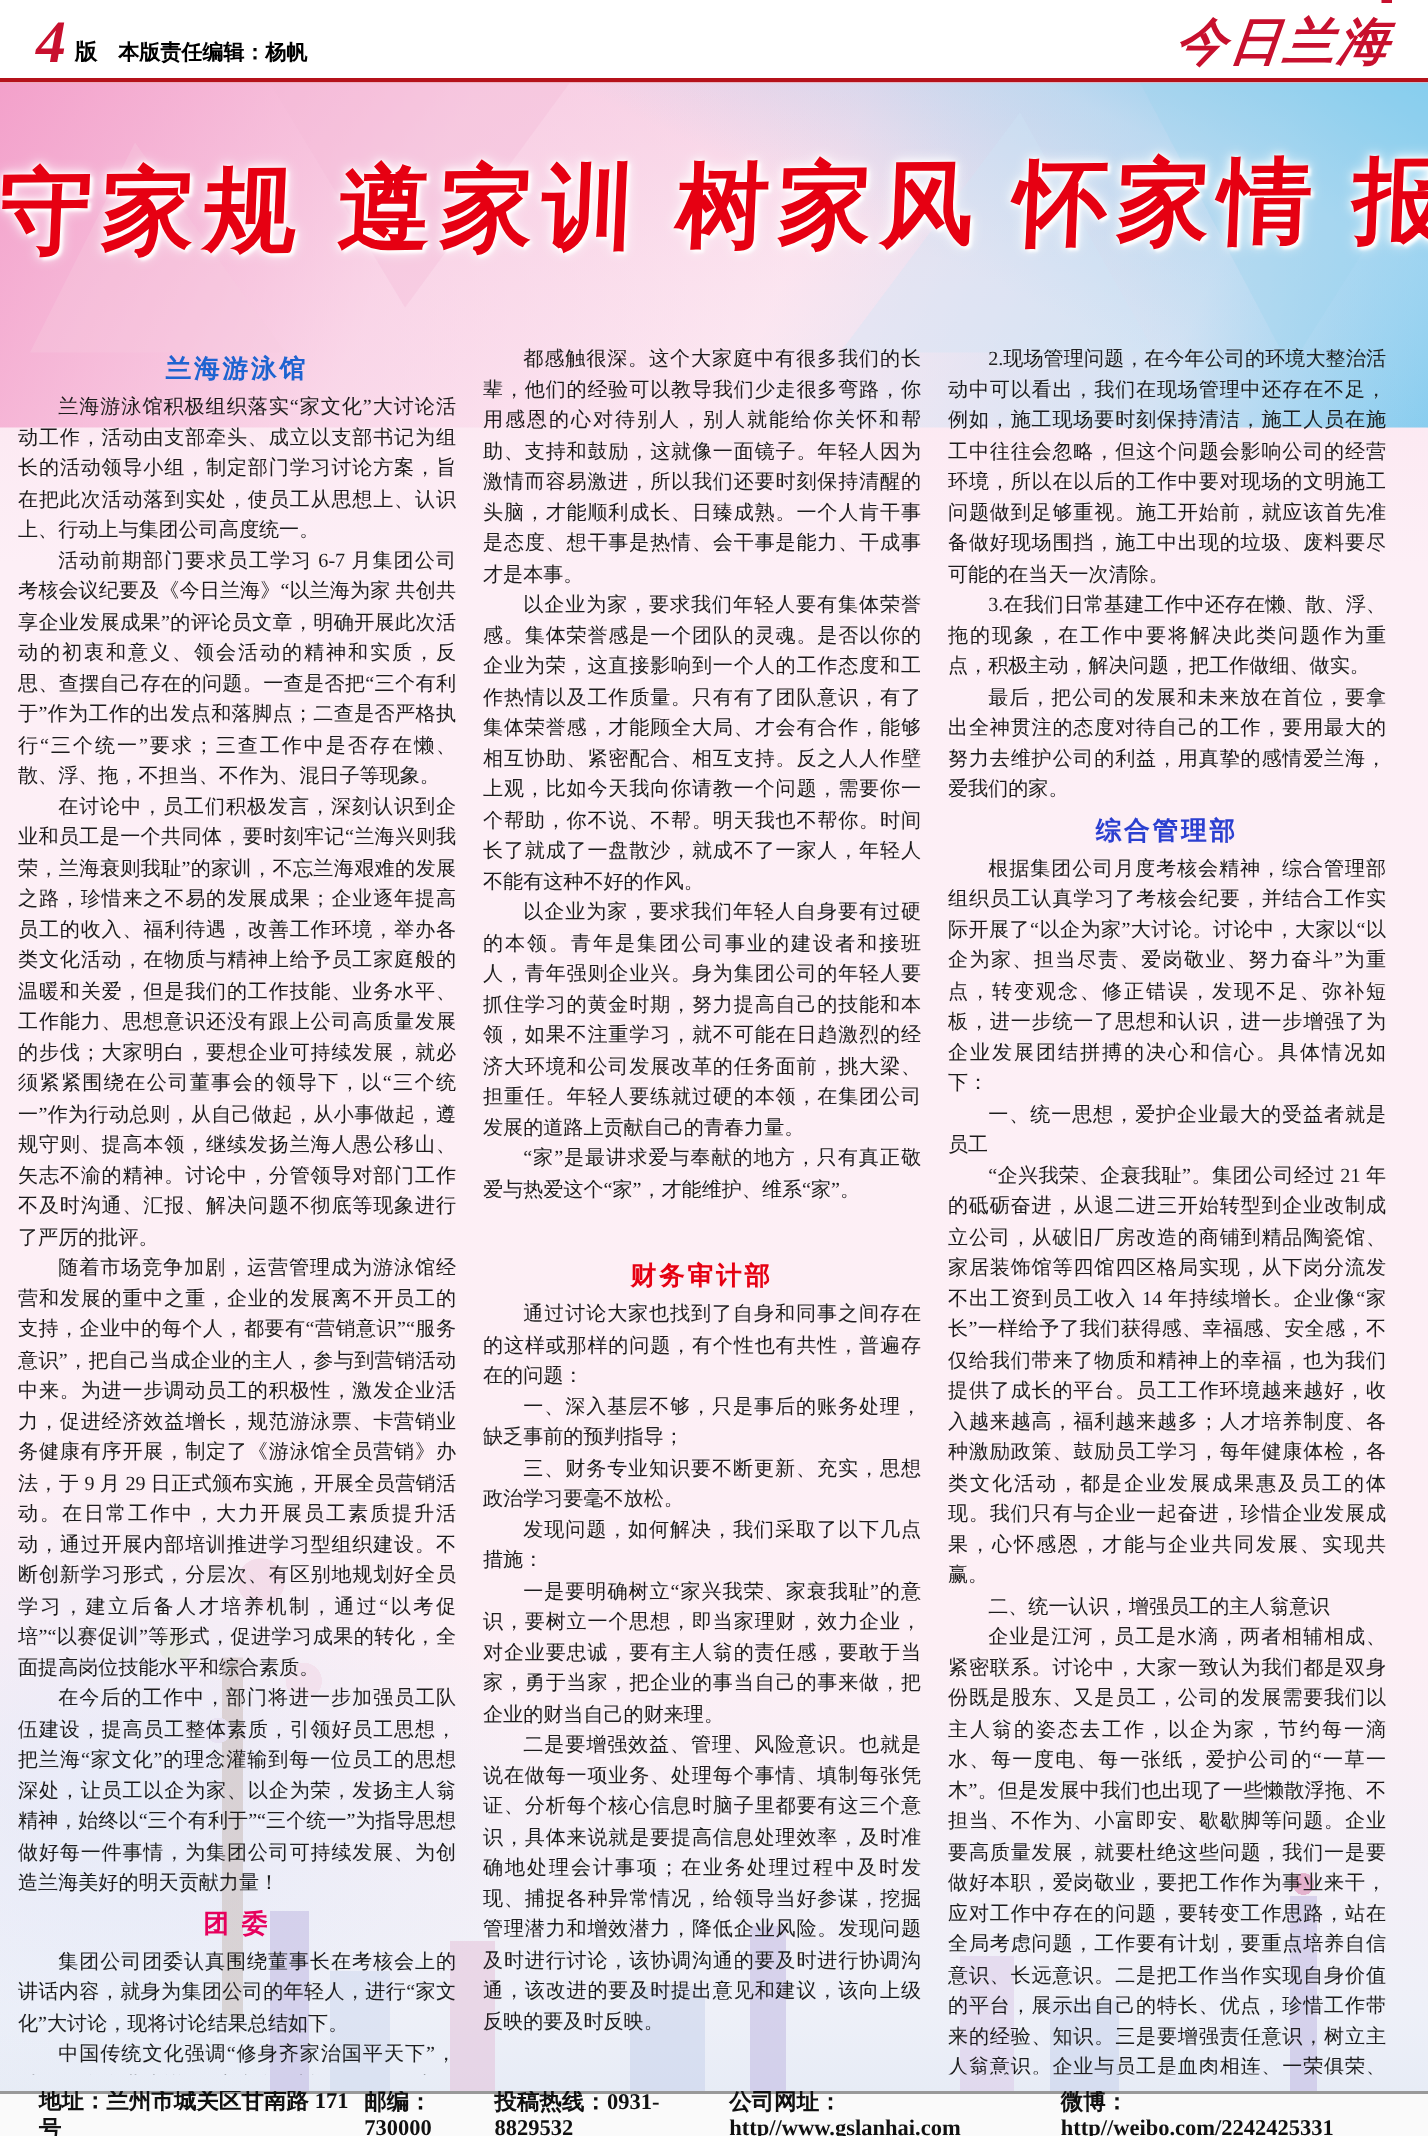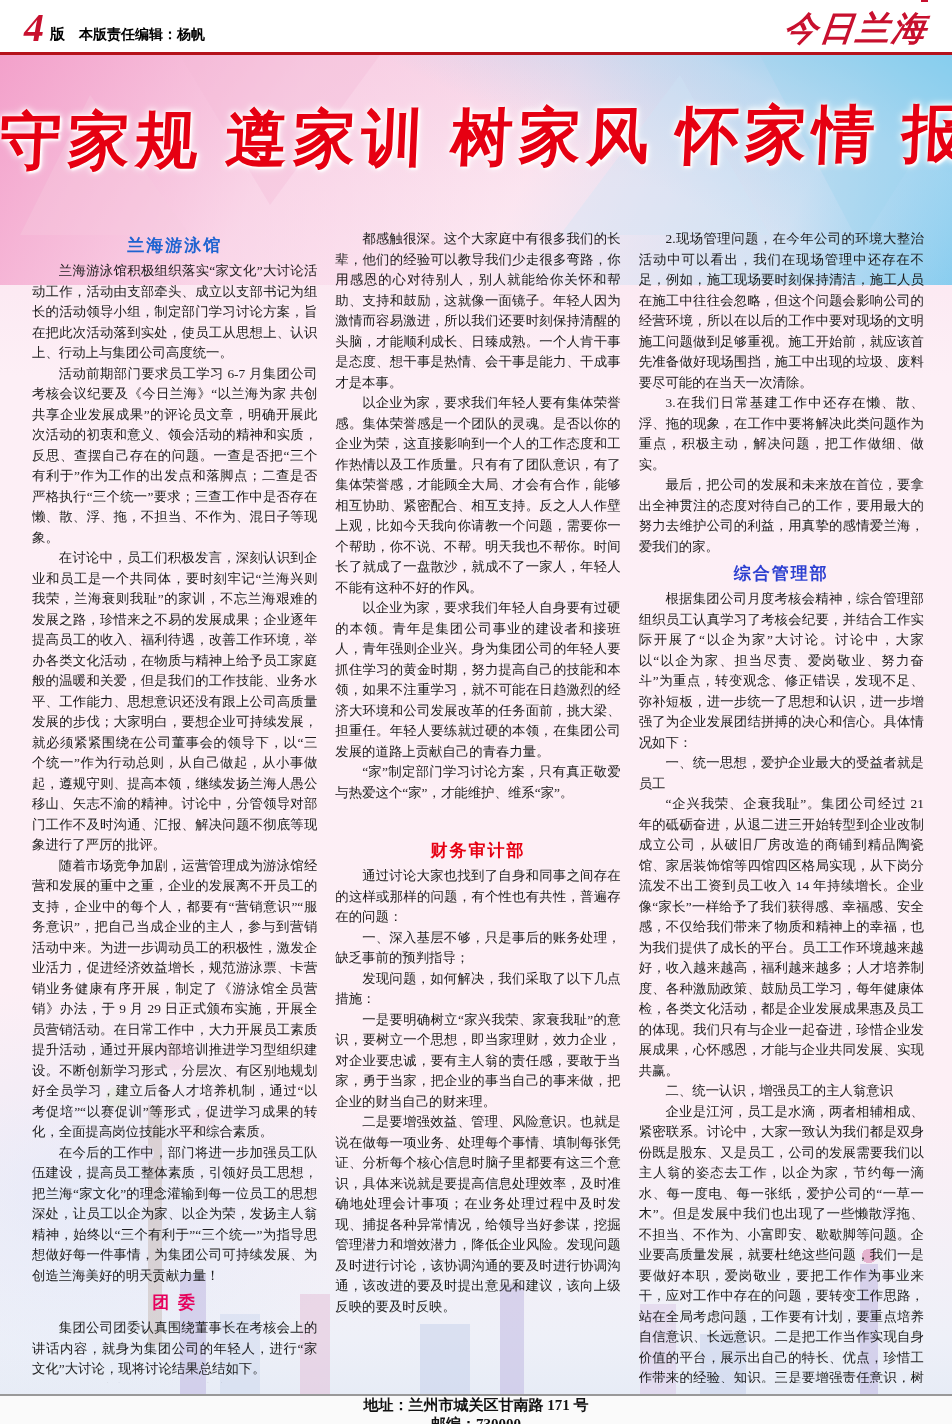--- a/index.html
+++ b/index.html
@@ -45,21 +45,21 @@
   .f4 { top:40px; left:20px; border-left:70px solid transparent; border-right:100px solid transparent; border-bottom:140px solid #f6cadf; }
   .title-wrap { position:relative; text-align:center; padding-top:40px; height:170px; }
   .main-title {
     display:inline-block; color:#e60012; font-size:62px; font-weight:bold;
     letter-spacing:6px; white-space:nowrap; transform:skewX(-3deg) rotate(-0.5deg);
     text-shadow: 0 0 2px #fff, 0 0 6px #fff, 0 0 10px #fff, 2px 2px 2px rgba(255,255,255,.9);
     font-family:"Liberation Serif", serif;
   }
   
   .content {
-    position:relative; display:flex; gap:18px; padding:4px 28px 0 32px;
+    position:relative; display:flex; gap:18px; padding:4px 28px 0 12px;
     height:1158px; overflow:hidden;
   }
   .column { flex:1 1 0; overflow:hidden; }
   .para {
     font-size:13.4px; line-height:1.53; text-align:justify; text-indent:2em;
     color:#1c1c1c;
   }
   .section-heading {
     text-align:center; font-weight:bold; font-size:17px; letter-spacing:2px;
     margin:5px 0 4px 0; font-family:"Liberation Sans",sans-serif;
@@ -86,21 +86,20 @@
       linear-gradient(#c2cdea,#c2cdea) 700px 100%/46px 60px no-repeat,
       linear-gradient(#b9aede,#b9aede) 860px 100%/18px 130px no-repeat,
       radial-gradient(circle 12px at 869px 12px, #d46a9e 60%, transparent 61%);
   }
   
   .footer {
     height:30px; background:#fafafa; border-top:2px solid #999;
     display:flex; align-items:center; justify-content:space-between;
     padding:0 26px; font-weight:bold; font-size:15px; color:#111;
     font-family:"Liberation Serif",serif;
-    flex-direction:column;
   }
 </style>
 </head>
 <body>
 
 <div class="topbar">
   <div class="topbar-left">
     <span class="page-num">4</span>
     <span class="page-label">版</span>
     <span class="editor">本版责任编辑：杨帆</span>
@@ -137,24 +136,25 @@
         <p class="para">随着市场竞争加剧，运营管理成为游泳馆经营和发展的重中之重，企业的发展离不开员工的支持，企业中的每个人，都要有“营销意识”“服务意识”，把自己当成企业的主人，参与到营销活动中来。为进一步调动员工的积极性，激发企业活力，促进经济效益增长，规范游泳票、卡营销业务健康有序开展，制定了《游泳馆全员营销》办法，于 9 月 29 日正式颁布实施，开展全员营销活动。在日常工作中，大力开展员工素质提升活动，通过开展内部培训推进学习型组织建设。不断创新学习形式，分层次、有区别地规划好全员学习，建立后备人才培养机制，通过“以考促培”“以赛促训”等形式，促进学习成果的转化，全面提高岗位技能水平和综合素质。</p>
         <p class="para">在今后的工作中，部门将进一步加强员工队伍建设，提高员工整体素质，引领好员工思想，把兰海“家文化”的理念灌输到每一位员工的思想深处，让员工以企为家、以企为荣，发扬主人翁精神，始终以“三个有利于”“三个统一”为指导思想做好每一件事情，为集团公司可持续发展、为创造兰海美好的明天贡献力量！</p>
         <div class="section-heading" style="color: rgb(230, 0, 92);">团  委</div>
         <p class="para">集团公司团委认真围绕董事长在考核会上的讲话内容，就身为集团公司的年轻人，进行“家文化”大讨论，现将讨论结果总结如下。</p>
         <p class="para">中国传统文化强调“修身齐家治国平天下”，对于一个企业来说，“家文化”建设不仅是顺应经济形势的必然要求，更是实现自身发展壮大的必由之路。“家”对中国人有着特殊的意义，从家庭到家族，到国家，到家天下，中国人以“家”为纽带，安身立命，构建社会，管理国家，治理天下，世代传承。身为集团公司年轻的一代人，更要将“家文化”铭刻于心，以企业为家。</p>
       </div>
       <div class="column">
         <p class="para">都感触很深。这个大家庭中有很多我们的长辈，他们的经验可以教导我们少走很多弯路，你用感恩的心对待别人，别人就能给你关怀和帮助、支持和鼓励，这就像一面镜子。年轻人因为激情而容易激进，所以我们还要时刻保持清醒的头脑，才能顺利成长、日臻成熟。一个人肯干事是态度、想干事是热情、会干事是能力、干成事才是本事。</p>
         <p class="para">以企业为家，要求我们年轻人要有集体荣誉感。集体荣誉感是一个团队的灵魂。是否以你的企业为荣，这直接影响到一个人的工作态度和工作热情以及工作质量。只有有了团队意识，有了集体荣誉感，才能顾全大局、才会有合作，能够相互协助、紧密配合、相互支持。反之人人作壁上观，比如今天我向你请教一个问题，需要你一个帮助，你不说、不帮。明天我也不帮你。时间长了就成了一盘散沙，就成不了一家人，年轻人不能有这种不好的作风。</p>
         <p class="para">以企业为家，要求我们年轻人自身要有过硬的本领。青年是集团公司事业的建设者和接班人，青年强则企业兴。身为集团公司的年轻人要抓住学习的黄金时期，努力提高自己的技能和本领，如果不注重学习，就不可能在日趋激烈的经济大环境和公司发展改革的任务面前，挑大梁、担重任。年轻人要练就过硬的本领，在集团公司发展的道路上贡献自己的青春力量。</p>
-        <p class="para">“家”制定部门学习讨论方案，只有真正敬爱与热爱这个“家”，才能维护、维系“家”。</p>
+        <p class="para">“家”是最讲求爱与奉献的地方，只有真正敬爱与热爱这个“家”，才能维护、维系“家”。</p>
         <div class="section-heading" style="color: rgb(230, 0, 18); margin-top: 36px;">财务审计部</div>
         <p class="para">通过讨论大家也找到了自身和同事之间存在的这样或那样的问题，有个性也有共性，普遍存在的问题：</p>
         <p class="para">一、深入基层不够，只是事后的账务处理，缺乏事前的预判指导；</p>
+        <p class="para">三、财务专业知识要不断更新、充实，思想政治学习要毫不放松。</p>
         <p class="para">发现问题，如何解决，我们采取了以下几点措施：</p>
         <p class="para">一是要明确树立“家兴我荣、家衰我耻”的意识，要树立一个思想，即当家理财，效力企业，对企业要忠诚，要有主人翁的责任感，要敢于当家，勇于当家，把企业的事当自己的事来做，把企业的财当自己的财来理。</p>
         <p class="para">二是要增强效益、管理、风险意识。也就是说在做每一项业务、处理每个事情、填制每张凭证、分析每个核心信息时脑子里都要有这三个意识，具体来说就是要提高信息处理效率，及时准确地处理会计事项；在业务处理过程中及时发现、捕捉各种异常情况，给领导当好参谋，挖掘管理潜力和增效潜力，降低企业风险。发现问题及时进行讨论，该协调沟通的要及时进行协调沟通，该改进的要及时提出意见和建议，该向上级反映的要及时反映。</p>
       </div>
       <div class="column">
         <p class="para">2.现场管理问题，在今年公司的环境大整治活动中可以看出，我们在现场管理中还存在不足，例如，施工现场要时刻保持清洁，施工人员在施工中往往会忽略，但这个问题会影响公司的经营环境，所以在以后的工作中要对现场的文明施工问题做到足够重视。施工开始前，就应该首先准备做好现场围挡，施工中出现的垃圾、废料要尽可能的在当天一次清除。</p>
         <p class="para">3.在我们日常基建工作中还存在懒、散、浮、拖的现象，在工作中要将解决此类问题作为重点，积极主动，解决问题，把工作做细、做实。</p>
         <p class="para">最后，把公司的发展和未来放在首位，要拿出全神贯注的态度对待自己的工作，要用最大的努力去维护公司的利益，用真挚的感情爱兰海，爱我们的家。</p>
         <div class="section-heading" style="color: rgb(43, 63, 208);">综合管理部</div>
         <p class="para">根据集团公司月度考核会精神，综合管理部组织员工认真学习了考核会纪要，并结合工作实际开展了“以企为家”大讨论。讨论中，大家以“以企为家、担当尽责、爱岗敬业、努力奋斗”为重点，转变观念、修正错误，发现不足、弥补短板，进一步统一了思想和认识，进一步增强了为企业发展团结拼搏的决心和信心。具体情况如下：</p>

